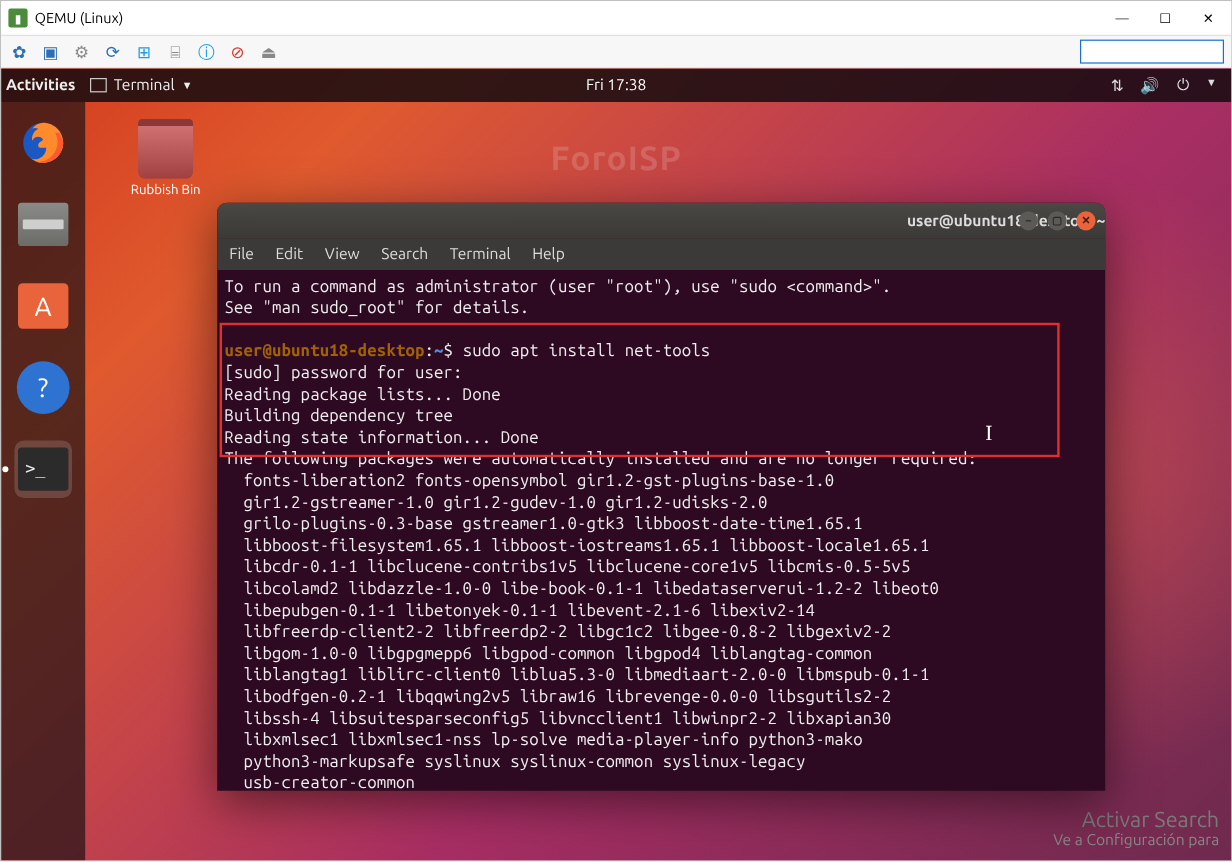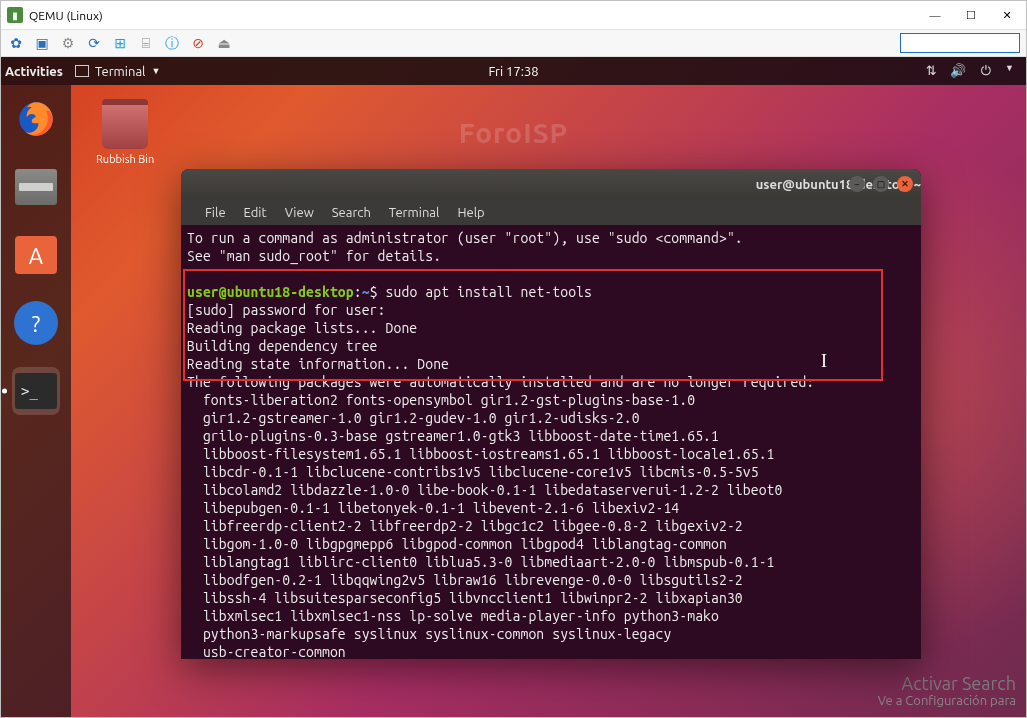--- a/index.html
+++ b/index.html
@@ -18,31 +18,31 @@
 .top-bar .activities{padding:0 4px;font-weight:bold}
 .top-bar .app-ind{display:flex;align-items:center;gap:6px;padding:0 8px}
 .top-bar .app-ind .sq{width:14px;height:12px;border:1px solid #ccc}
 .top-bar .dd{font-size:9px}
 .top-bar .clock{position:absolute;left:50%;transform:translateX(-50%);font-weight:normal;color:#fff}
 .top-bar .rarea{margin-left:auto;display:flex;gap:14px;padding-right:12px;font-size:13px;color:#ddd}
 .dock{position:absolute;left:0;top:28px;bottom:0;width:70px;background:rgba(30,18,22,0.7);display:flex;flex-direction:column;align-items:center;padding-top:10px;gap:20px;z-index:4}
 .dock .d{width:48px;height:48px;border-radius:8px;display:flex;align-items:center;justify-content:center;font-size:26px;position:relative}
 .dock .d.active{background:rgba(255,255,255,0.15)}
 .dock .d.active::after{content:"";position:absolute;left:-10px;top:50%;transform:translateY(-50%);width:5px;height:5px;background:#fff;border-radius:50%}
-.trash{position:absolute;left:95px;top:42px;text-align:center;color:#fff;font-size:11px;z-index:3}
+.trash{position:absolute;left:108px;top:42px;text-align:center;color:#fff;font-size:11px;z-index:3}
 .trash .can{width:46px;height:50px;margin:0 auto 4px;background:linear-gradient(#d07070,#a04040);border-radius:4px 4px 6px 6px;border-top:6px solid #8a3838;position:relative}
 .watermark{position:absolute;left:50%;top:60px;transform:translateX(-50%);font-size:28px;font-weight:bold;color:rgba(255,255,255,0.16);letter-spacing:1px;z-index:2}
 .term{position:absolute;left:180px;top:112px;width:740px;height:490px;background:#2d0a22;border-radius:8px 8px 0 0;z-index:6;box-shadow:0 10px 40px rgba(0,0,0,0.5);overflow:hidden}
 .term-title{height:30px;background:linear-gradient(#4a4845,#3b3936);display:flex;align-items:center;justify-content:flex-end;color:#ddd;font-size:13px;font-weight:bold;position:relative}
 .term-title .wctl{position:absolute;right:8px;display:flex;gap:8px}
 .term-title .wctl span{width:16px;height:16px;border-radius:50%;background:#5c5a56;display:inline-flex;align-items:center;justify-content:center;font-size:9px;color:#2a2826}
 .term-title .wctl .close{background:#e9633b;color:#3a1a0e}
-.term-menu{height:26px;background:#3c3a38;display:flex;align-items:center;padding:0 24px;gap:18px;color:#ddd;font-size:13px}
+.term-menu{height:26px;background:#3c3a38;display:flex;align-items:center;padding:0 10px;gap:18px;color:#ddd;font-size:13px}
 .term-body{font-family:"Ubuntu Mono","DejaVu Sans Mono",monospace;font-size:14px;line-height:18px;color:#eee;padding:4px 6px;white-space:pre;position:relative;height:calc(100% - 56px);overflow:hidden;letter-spacing:0.1px}
-.prompt-user{color:#84cc16;font-weight:bold}
+.prompt-user{color:#a16207;font-weight:bold}
 .prompt-path{color:#5a8bd6;font-weight:bold}
 .hl-box{position:absolute;left:2px;top:44px;width:700px;height:112px;border:2px solid #e03030;pointer-events:none}
 .act-win{position:absolute;right:10px;bottom:10px;text-align:right;color:#888;font-size:13px;z-index:3}
 .act-win .h{font-size:18px;color:#7a7a7a}
 .cursor-i{position:absolute;left:820px;top:294px;z-index:10;color:#fff;font-size:18px;font-family:serif}
 svg.ff{width:40px;height:40px}
 .oval{width:44px;height:44px;border-radius:50%;display:flex;align-items:center;justify-content:center;font-size:22px;color:#fff}
 </style>
 </head>
 <body>

